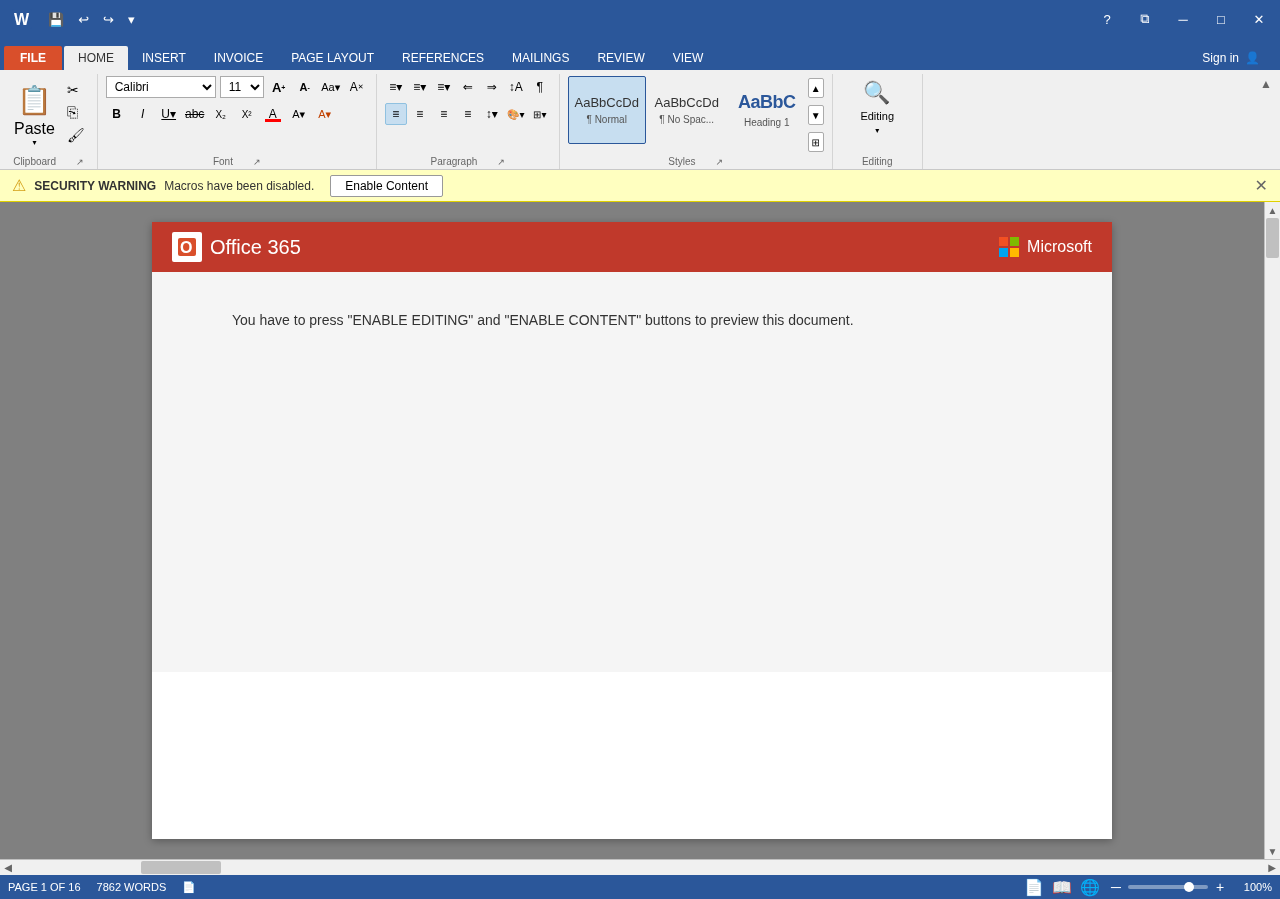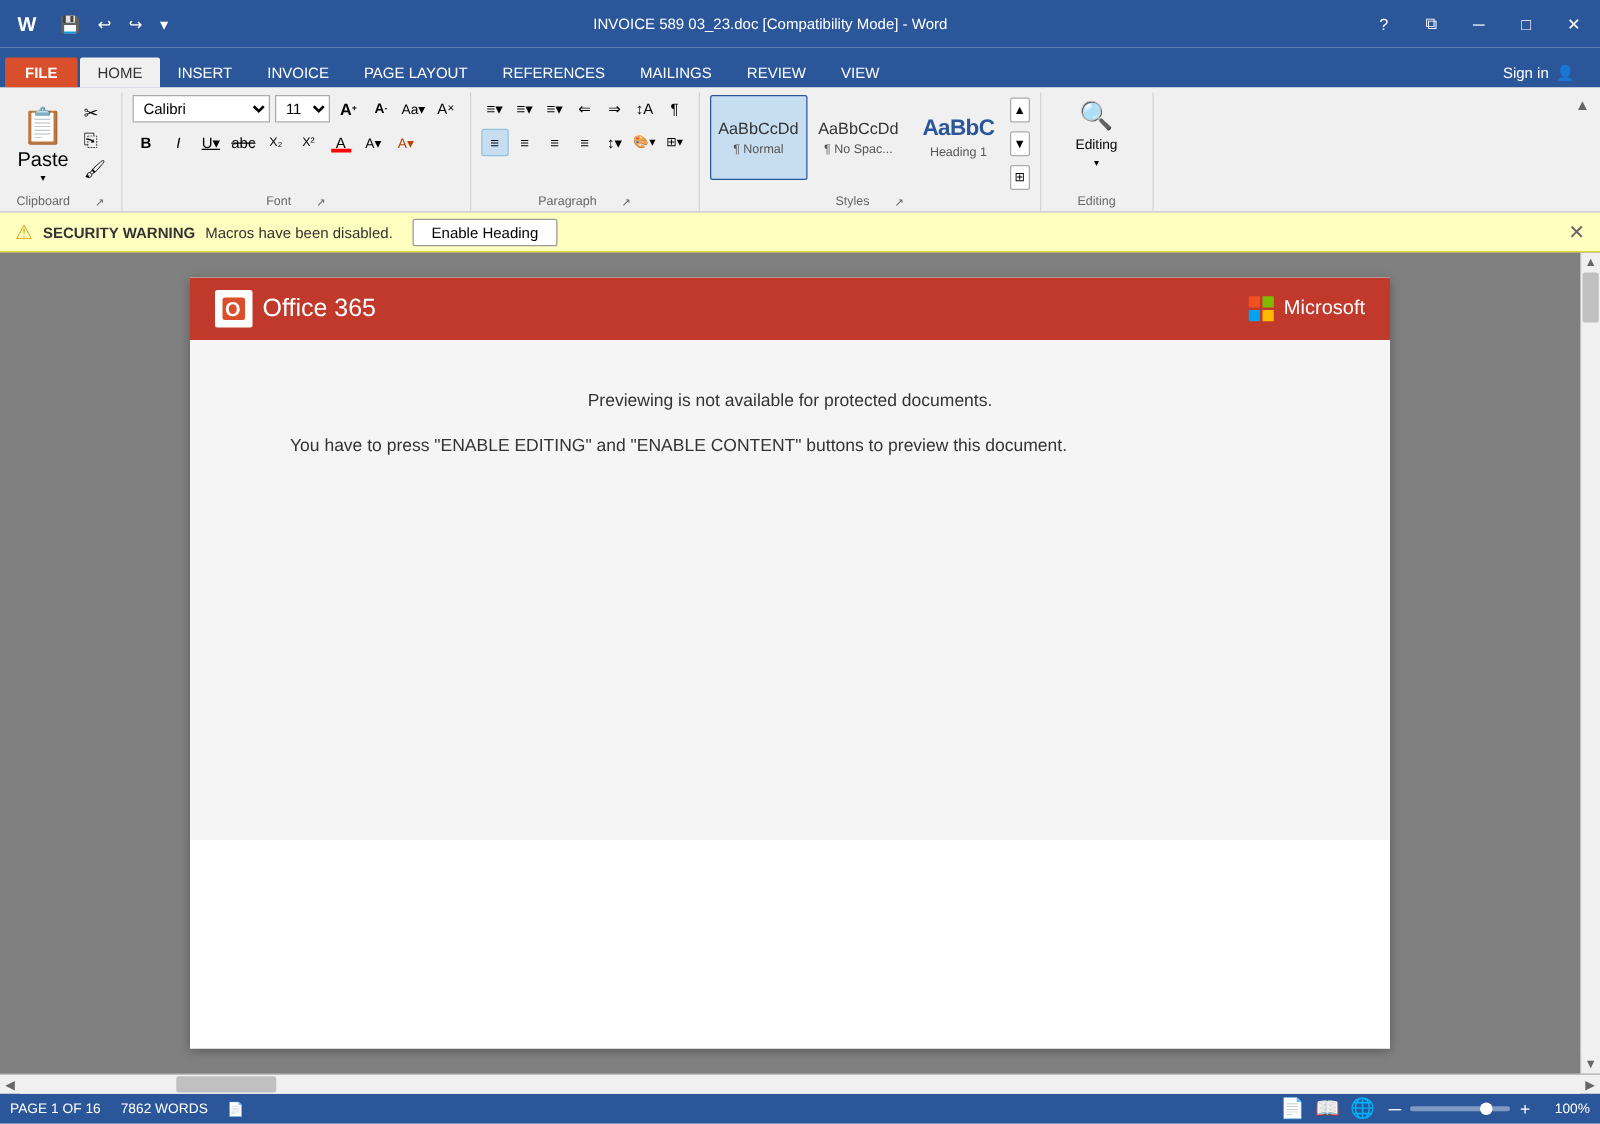--- a/index.html
+++ b/index.html
@@ -621,21 +621,20 @@
         <text x="4" y="18" font-size="16" font-weight="bold" fill="white">W</text>
       </svg>
     </div>
     <div class="quick-access">
       <span class="qa-btn">💾</span>
       <span class="qa-btn">↩</span>
       <span class="qa-btn">↪</span>
       <span class="qa-btn">▾</span>
     </div>
   </div>
-  <div class="title-text">INVOICE 589 03_23.doc [Compatibility Mode] - Word</div>
   <div class="title-bar-right">
     <span class="title-btn">?</span>
     <span class="title-btn">⧉</span>
     <span class="title-btn">─</span>
     <span class="title-btn">□</span>
     <span class="title-btn close-btn">✕</span>
   </div>
 </div>
 
 <div class="ribbon-tabs">
@@ -784,21 +783,21 @@
     </div>
   </div>
 
   <div class="ribbon-collapse">▲</div>
 </div>
 
 <div class="security-bar">
   <span class="security-icon">⚠</span>
   <span class="security-text">SECURITY WARNING</span>
   <span class="security-msg">Macros have been disabled.</span>
-  <button class="enable-btn">Enable Heading</button>
+  <button class="enable-btn">Enable Content</button>
   <span class="security-close">✕</span>
 </div>
 
 <div class="main-area">
 
   <div class="doc-container">
     <div class="doc-page">
 
       <div class="doc-header">
         <div class="office-logo">
@@ -815,21 +814,20 @@
             <div class="ms-square ms-red"></div>
             <div class="ms-square ms-green"></div>
             <div class="ms-square ms-blue"></div>
             <div class="ms-square ms-yellow"></div>
           </div>
           <span>Microsoft</span>
         </div>
       </div>
 
       <div class="doc-content">
-        <div class="doc-protected-msg1">Previewing is not available for protected documents.</div>
         <div class="doc-protected-msg2">You have to press "ENABLE EDITING" and "ENABLE CONTENT" buttons to preview this document.</div>
       </div>
     </div>
   </div>
 
   <div class="scrollbar-v">
     <div class="scroll-arrow-v">▲</div>
     <div class="scroll-track-v">
       <div class="scroll-thumb-v"></div>
     </div>

